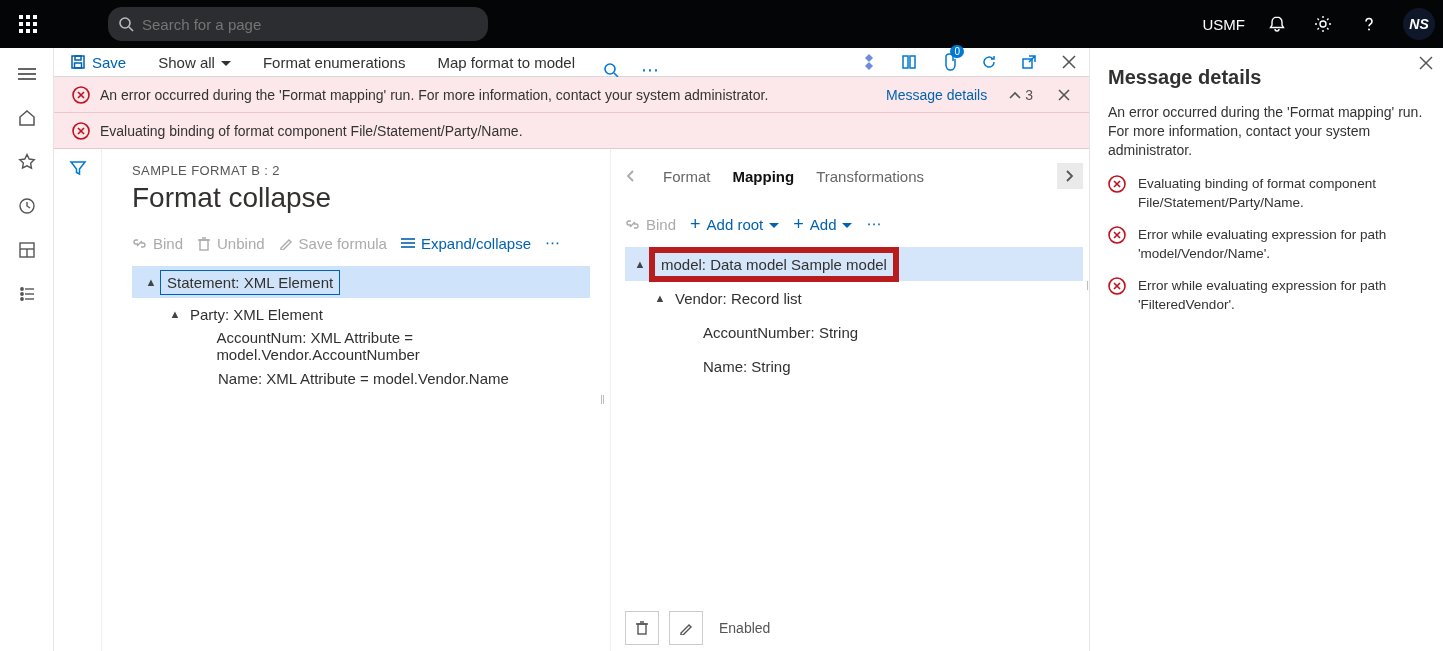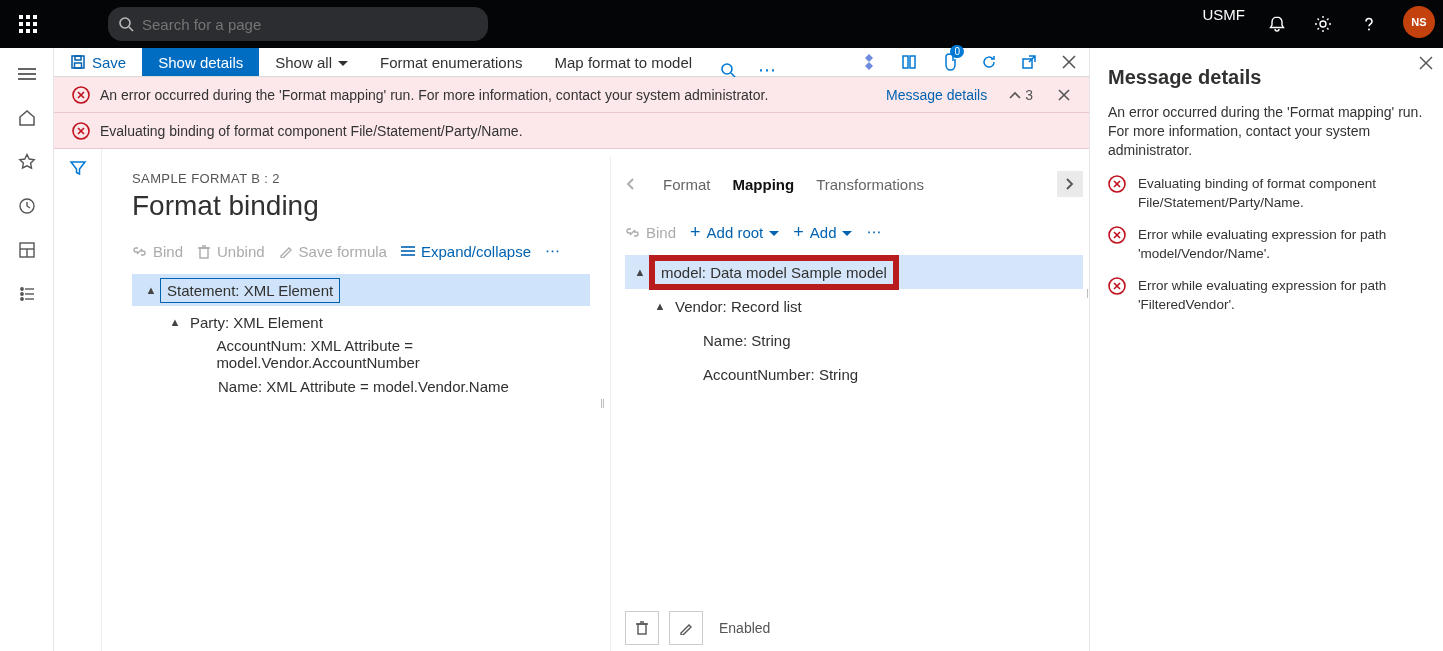--- a/index.html
+++ b/index.html
@@ -6,24 +6,24 @@
 body { width: 1443px; height: 651px; overflow: hidden; background: #fff; font-size: 14px; color: #323130; }
 
 
 .top-header { height: 48px; background: #040506; color: #fff; display: flex; align-items: center; padding: 0 8px; }
 .waffle { width: 40px; height: 40px; display: flex; align-items: center; justify-content: center; cursor: pointer; }
 .waffle svg { fill: #fff; }
 .app-title { font-size: 18px; font-weight: 600; margin-left: 8px; flex: 0 0 auto; }
 .search-box { margin-left: 60px; width: 380px; height: 34px; background: #2b2d30; border-radius: 14px; display: flex; align-items: center; padding: 0 10px; color: #bbb; }
 .search-box input { background: transparent; border: none; color: #bbb; font-size: 15px; margin-left: 8px; flex: 1; outline: none; }
 .top-header .spacer { flex: 1; }
-.top-right { display: flex; gap: 10px; }
+.top-right { display: flex; align-items: center; gap: 10px; }
 .top-icon { width: 36px; height: 36px; display: flex; align-items: center; justify-content: center; cursor: pointer; }
 .company { font-size: 15px; padding: 0 4px; }
-.avatar { width: 32px; height: 32px; border-radius: 50%; background: #c2410c; color: #fff; display: flex; align-items: center; justify-content: center; font-size: 11px; font-weight: 600; margin-left: 6px; }
+.avatar { width: 32px; height: 32px; border-radius: 50%; background: #0f172a; color: #fff; display: flex; align-items: center; justify-content: center; font-size: 14px; font-weight: 600; margin-left: 6px; font-style: italic; }
 
 
 .body-area { display: flex; height: calc(651px - 48px); }
 
 
 .nav-rail { width: 54px; border-right: 1px solid #e5e5e5; display: flex; flex-direction: column; align-items: center; padding-top: 6px; gap: 4px;}
 .rail-btn { width: 46px; height: 40px; display: flex; align-items: center; justify-content: center; cursor: pointer; color: #555; }
 
 
 .main { flex: 1; display: flex; flex-direction: column; position: relative; min-width: 0; }
@@ -43,21 +43,21 @@
 .banner .err-icon svg { display: block; }
 .banner .msg-text { flex: 1; white-space: nowrap; overflow: hidden; text-overflow: ellipsis; }
 .banner .msg-details-link { color: #0062b1; cursor: pointer; padding: 0 6px; }
 .banner .collapse-ctrl { display: flex; align-items: center; gap: 4px; color: #555; padding: 0 6px; cursor: pointer; }
 .banner .close-b { width: 30px; display: flex; justify-content: center; cursor: pointer; color: #555; }
 
 
 .content { flex: 1; display: flex; min-height: 0; }
 .filter-col { width: 48px; border-right: 1px solid #eee; display: flex; justify-content: center; padding-top: 10px; }
 .filter-col .funnel { color:#0078d4; cursor:pointer; }
-.designer { flex: 1; display: flex; min-height: 0; margin-top: 8px; }
+.designer { flex: 1; display: flex; min-height: 0; }
 
 .left-pane { flex: 1; padding: 14px 12px 0 30px; min-width: 0; }
 .crumb { font-size: 13px; color: #555; letter-spacing: .4px; }
 .page-title { font-size: 28px; font-weight: 400; margin-top: 4px; }
 
 .pane-toolbar { display: flex; align-items: center; gap: 14px; margin-top: 20px; font-size: 15px; }
 .pt-btn { display: flex; align-items: center; gap: 6px; cursor: pointer; }
 .pt-btn.disabled { color: #ababab; cursor: default; }
 .pt-btn.link { color: #0062b1; justify-content: flex-end; }
 
@@ -226,23 +226,20 @@
 
     <div class="toolbar">
       <div class="tb-btn" style="color:#0062b1">
         <svg width="16" height="16" viewBox="0 0 16 16" stroke="#0062b1" fill="none" stroke-width="1.5">
             <rect x="2" y="2" width="12" height="12"></rect>
             <rect x="5" y="2" width="6" height="4"></rect>
             <rect x="4.5" y="9" width="7" height="5"></rect>
           </svg>
         <span>Save</span>
       </div>
-      <div class="tb-btn primary">
-        <span>Show details</span>
-      </div>
       <div class="tb-btn">
         <span>Show all</span>
         <span class="chev-down"></span>
       </div>
       <div class="tb-btn">
         <span>Format enumerations</span>
       </div>
       <div class="tb-btn">
         <span>Map format to model</span>
       </div>
@@ -328,21 +325,21 @@
           <svg width="18" height="18" viewBox="0 0 18 18" stroke="#0078d4" fill="none" stroke-width="1.5">
               <path d="M2 3h14l-5.5 7v5l-3-1.5V10z"></path>
             </svg>
         </span>
       </div>
 
       <div class="designer">
 
         <div class="left-pane">
           <div class="crumb">SAMPLE FORMAT B : 2</div>
-          <div class="page-title">Format binding</div>
+          <div class="page-title">Format collapse</div>
 
           <div class="pane-toolbar">
             <div class="pt-btn disabled">
               <svg width="15" height="15" viewBox="0 0 15 15" stroke="#ababab" fill="none" stroke-width="1.4">
                   <path d="M5 10l5-5M6 4h-2a2 2 0 0 0 0 4h2M9 11h2a2 2 0 0 0 0-4h-2"></path>
                 </svg>
               <span>Bind</span>
             </div>
             <div class="pt-btn disabled">
               <svg width="14" height="15" viewBox="0 0 14 15" stroke="#ababab" fill="none" stroke-width="1.4">
@@ -431,25 +428,25 @@
             <div class="rp-row selected" style="padding-left:6px">
               <span class="caret">▲</span>
               <span class="node-label">model: Data model Sample model</span>
             </div>
             <div class="rp-row" style="padding-left:26px">
               <span class="caret">▲</span>
               <span class="node-label">Vendor: Record list</span>
             </div>
             <div class="rp-row" style="padding-left:54px">
               <span class="caret"></span>
-              <span class="node-label">Name: String</span>
+              <span class="node-label">AccountNumber: String</span>
             </div>
             <div class="rp-row" style="padding-left:54px">
               <span class="caret"></span>
-              <span class="node-label">AccountNumber: String</span>
+              <span class="node-label">Name: String</span>
             </div>
           </div>
 
           <div class="bottom-bar">
             <div class="bb-btn">
               <svg width="14" height="16" viewBox="0 0 14 16" stroke="#555" fill="none" stroke-width="1.4">
                   <rect x="3" y="4" width="8" height="10"></rect>
                   <path d="M1 4h12M5 2h4"></path>
                 </svg>
             </div>

